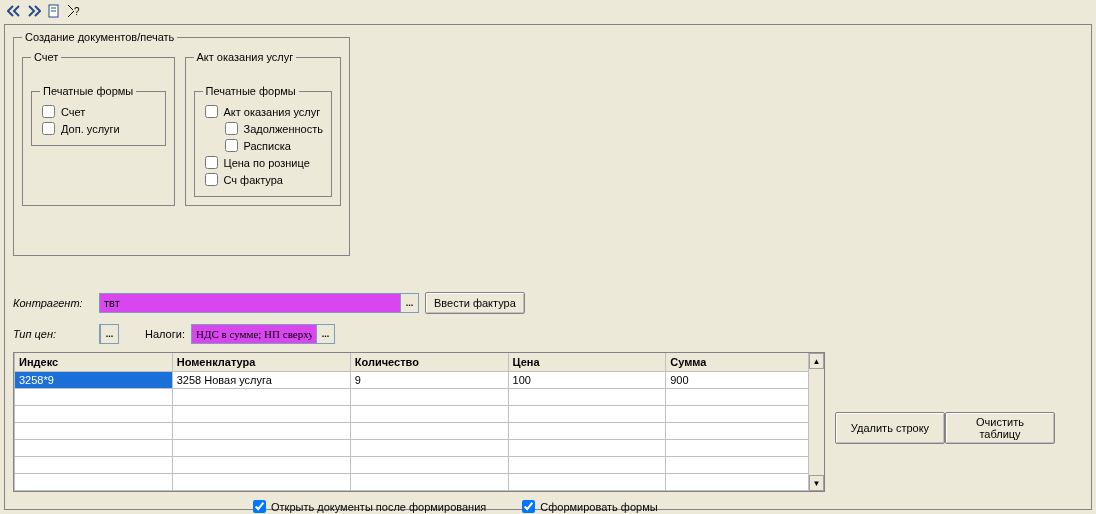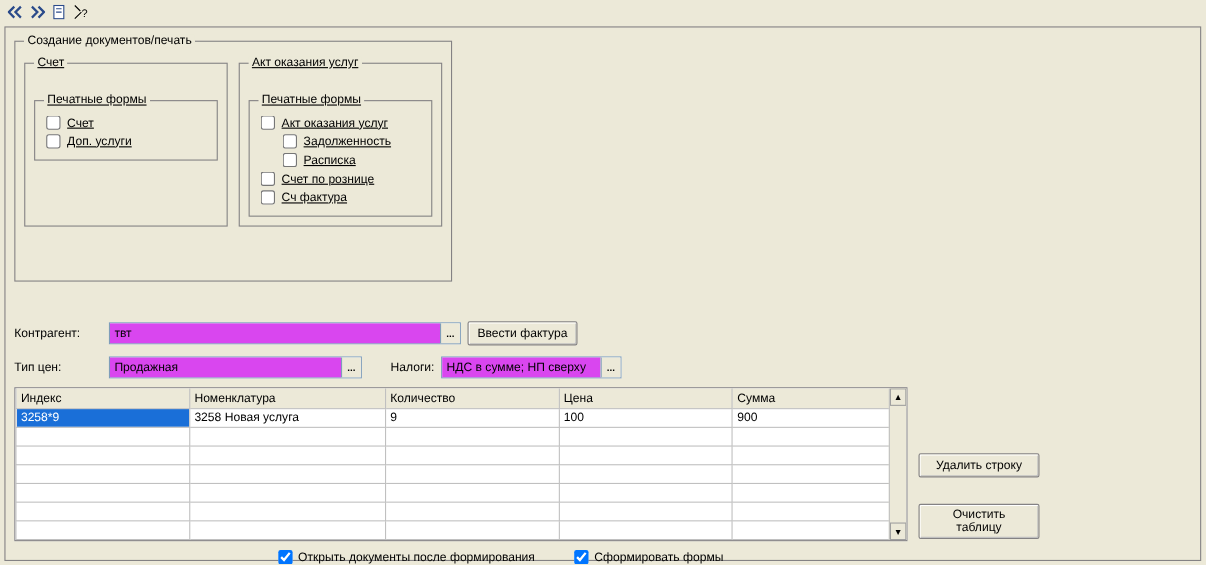--- a/index.html
+++ b/index.html
@@ -61,34 +61,34 @@
     background: #ece9d8;
     border: 1px solid #848284;
     border-radius: 2px;
     box-shadow: inset 1px 1px 0 #fff, inset -1px -1px 0 #c0c0c0;
     padding: 3px 8px;
     font-size: 11px;
     cursor: pointer;
     min-height: 22px;
     display: inline-flex; align-items: center; justify-content: center;
   }
-  .fs-docs { width: 398px; height: 225px; }
-  .fs-docs .cols { display: flex; gap: 10px; padding-top:2px;text-decoration:underline;}
+  .fs-docs { width: 337px; height: 225px; }
+  .fs-docs .cols { display: flex; gap: 10px; padding-top:2px;}
   .fs-invoice, .fs-act { flex: 1; }
   .fs-print { margin-top: 16px; }
   .chk-row { display: flex; align-items: center; gap: 6px; padding: 2px 0 2px 2px; white-space: nowrap;}
   .chk-row.indent { padding-left: 22px; }
   input[type=checkbox] {
     width: 13px; height: 13px; margin: 0;
   }
   .form-row {
     display: flex; align-items: center; gap: 6px;
     margin-top: 10px;
   }
-  .lbl { width: 80px; }
+  .lbl { width: 80px; font-style: italic; }
   .combo {
     display: inline-flex; align-items: stretch;
     border: 1px solid #7f9db9;
     background: #fff;
     height: 20px;
   }
   .combo input {
     border: none; outline: none;
     font-size: 11px; font-family: inherit;
     padding: 1px 4px;
@@ -117,21 +117,21 @@
   }
   .grid table {
     border-collapse: collapse;
     width: 100%;
     table-layout: fixed;
   }
   .grid th {
     background: #ece9d8;
     border: 1px solid #c0c0c0;
     border-top: none;
-    font-weight: normal;
+    font-weight: bold;
     text-align: left;
     padding: 1px 4px;
     font-size: 11px;
     height: 18px;
   }
   .grid td {
     border: 1px solid #c0c0c0;
     padding: 1px 4px;
     font-size: 11px;
     height: 17px;
@@ -144,21 +144,21 @@
     background: #ece9d8;
     border-left: 1px solid #c0c0c0;
     display: flex; flex-direction: column; justify-content: space-between;
   }
   .vscroll .arr {
     height: 16px; background: #ece9d8;
     border: 1px solid #a0a0a0;
     display: flex; align-items:center; justify-content:center;
     font-size: 8px; cursor: pointer;
   }
-  .side-btns { display: flex; flex-direction: column; gap: 24px; margin-top: 60px;}
+  .side-btns { display: flex; flex-direction: row; gap: 0; margin-top: 60px;}
   .side-btns .btn { width: 110px; }
   .bottom {
     margin-top: 6px;
     display: flex; align-items: center; gap: 8px;
     flex-wrap: wrap;
   }
   .chk-inline { display:flex; align-items:center; gap:5px; }
 </style>
 </head>
 <body>
@@ -224,21 +224,21 @@
                 <div class="chk-row indent">
                   <input type="checkbox" style="">
                   <span>Задолженность</span>
                 </div>
                 <div class="chk-row indent">
                   <input type="checkbox" style="">
                   <span>Расписка</span>
                 </div>
                 <div class="chk-row">
                   <input type="checkbox" style="">
-                  <span>Счет по рознице</span>
+                  <span>Цена по рознице</span>
                 </div>
                 <div class="chk-row">
                   <input type="checkbox" style="">
                   <span>Сч фактура</span>
                 </div>
               </div>
           </fieldset>
         </fieldset>
       </div>
     </fieldset>
@@ -249,27 +249,26 @@
     <span class="combo">
       <input style="width: 300px;" value="твт">
       <span class="dots">...</span>
     </span>
     <button class="btn">Ввести фактура</button>
   </div>
 
   <div class="form-row">
     <span class="lbl">Тип цен:</span>
     <span class="combo">
-      <input style="width: 210px;" value="Продажная">
       <span class="dots">...</span>
     </span>
     <span style="width:14px"></span>
     <span>Налоги:</span>
     <span class="combo">
-      <input style="width: 144px;" value="НДС в сумме; НП сверху">
+      <input style="width: 124px; font-family: Liberation Serif, serif;" value="НДС в сумме; НП сверху">
       <span class="dots">...</span>
     </span>
   </div>
 
   <div class="grid-wrap">
     <div class="grid">
       <table>
         <colgroup>
             <col width="155">
             <col width="175">

